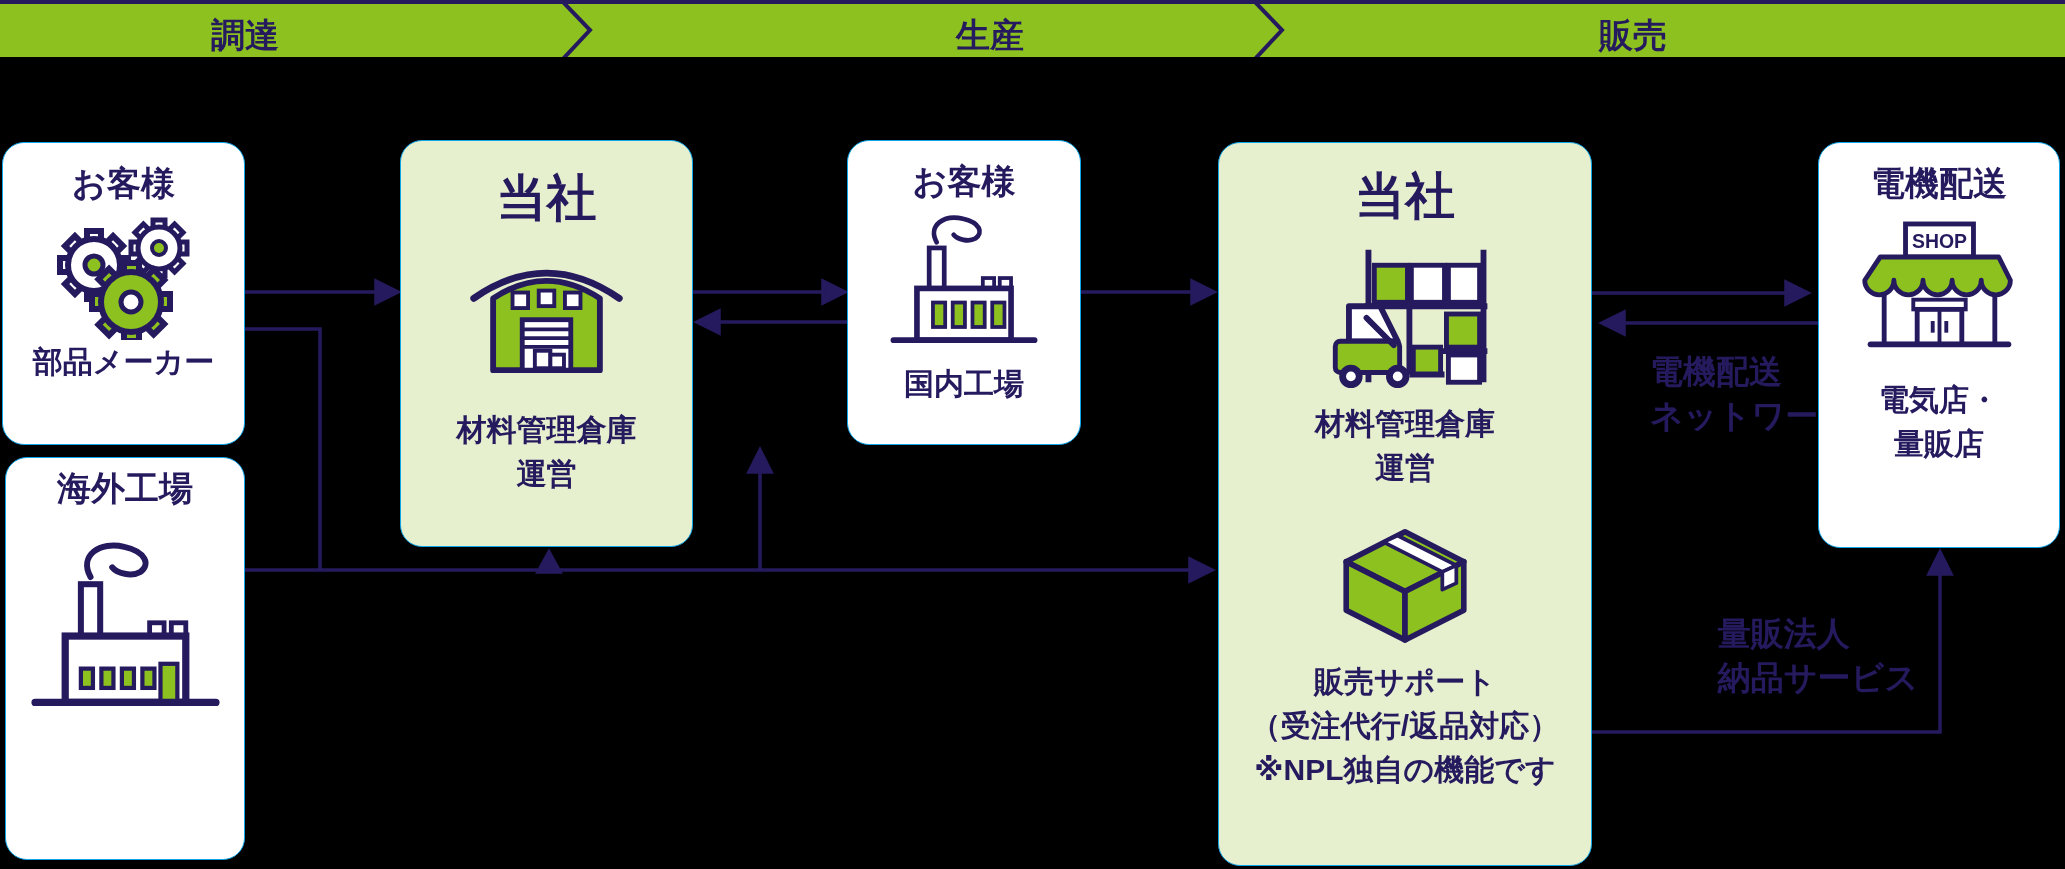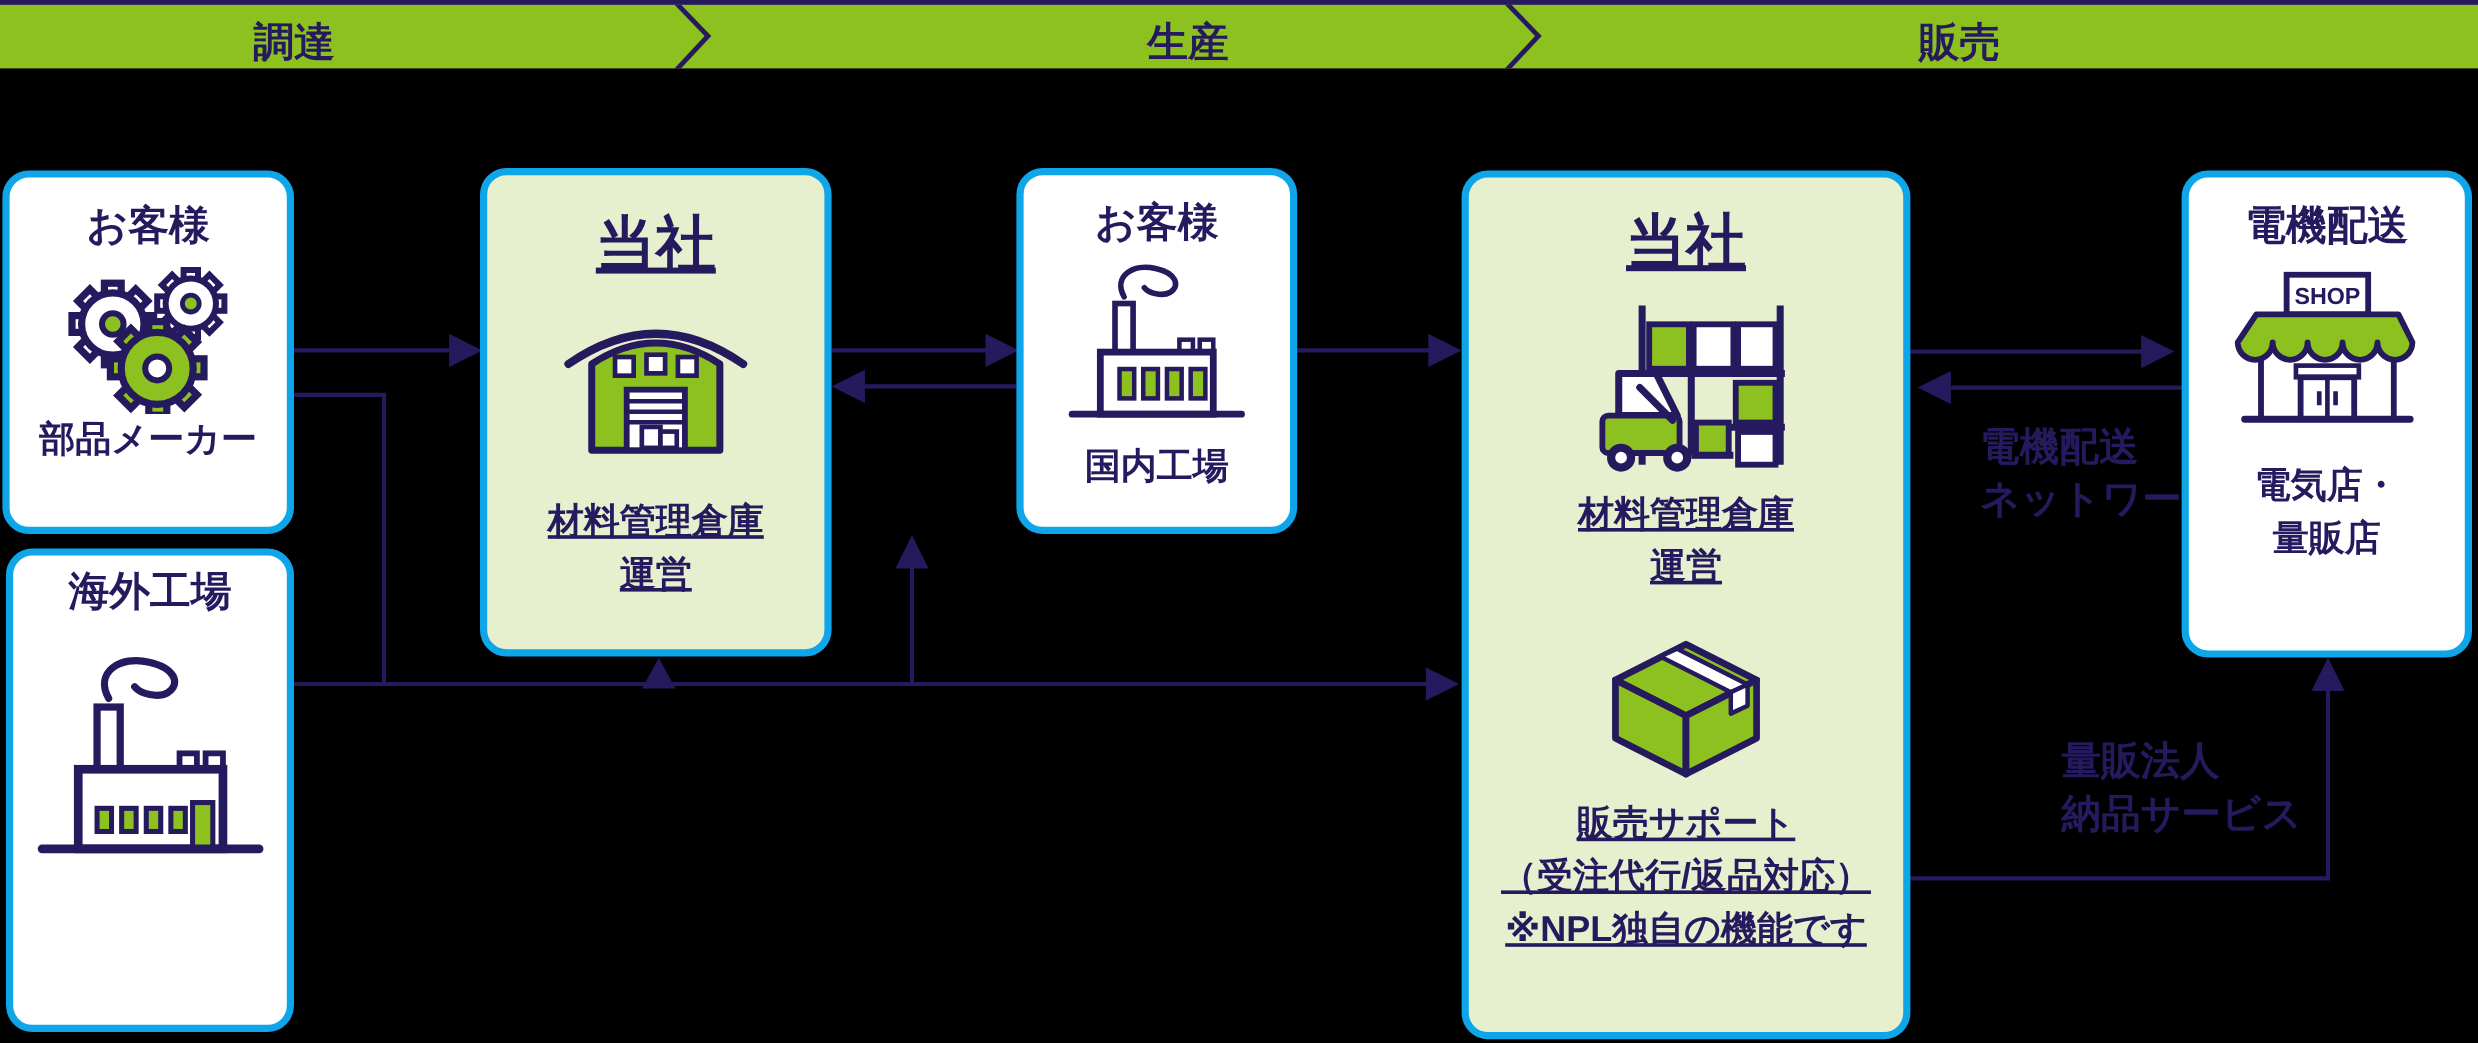--- a/index.html
+++ b/index.html
@@ -5,24 +5,24 @@
   html,body{margin:0;padding:0;background:#000;}
   .canvas{position:relative;width:2065px;height:869px;background:#000;overflow:hidden;
           font-family:"Liberation Sans","DejaVu Sans",sans-serif;color:#261A5F;}
   
   .phase-bar{position:absolute;top:0;left:0;width:2065px;height:57px;background:#8CC11F;
              border-top:4px solid #261A5F;box-sizing:border-box;}
   .chevrons{position:absolute;top:0;left:0;}
   .phase-label{position:absolute;top:9px;transform:translateX(-50%);
                font-size:34px;font-weight:bold;color:#261A5F;white-space:nowrap;}
   
-  .box{position:absolute;box-sizing:border-box;border:6px solid #0ea5e9;border-radius:22px;
+  .box{position:absolute;box-sizing:border-box;border:1px solid #0ea5e9;border-radius:22px;
        display:flex;flex-direction:column;align-items:center;text-align:center;}
   .box.white{background:#FFFFFF;}
-  .box.green{background:#E6EFCE;text-decoration:underline;}
+  .box.green{background:#E6EFCE;}
   .b1{left:2px;top:142px;width:243px;height:303px;padding-top:22px;}
   .b2{left:400px;top:140px;width:293px;height:407px;padding-top:30px;}
   .b3{left:847px;top:140px;width:234px;height:305px;padding-top:22px;}
   .b4{left:1218px;top:142px;width:374px;height:724px;padding-top:26px;}
   .b5{left:1818px;top:142px;width:242px;height:406px;padding-top:22px;}
   .b6{left:5px;top:457px;width:240px;height:403px;padding-top:12px;}
   .box-title{font-size:34px;font-weight:bold;line-height:1.1;}
   .box-title.big{font-size:50px;}
   .box-label{font-size:30px;font-weight:bold;line-height:44px;white-space:pre-line;}
   .icon{display:block;margin:8px auto 0 auto;}

